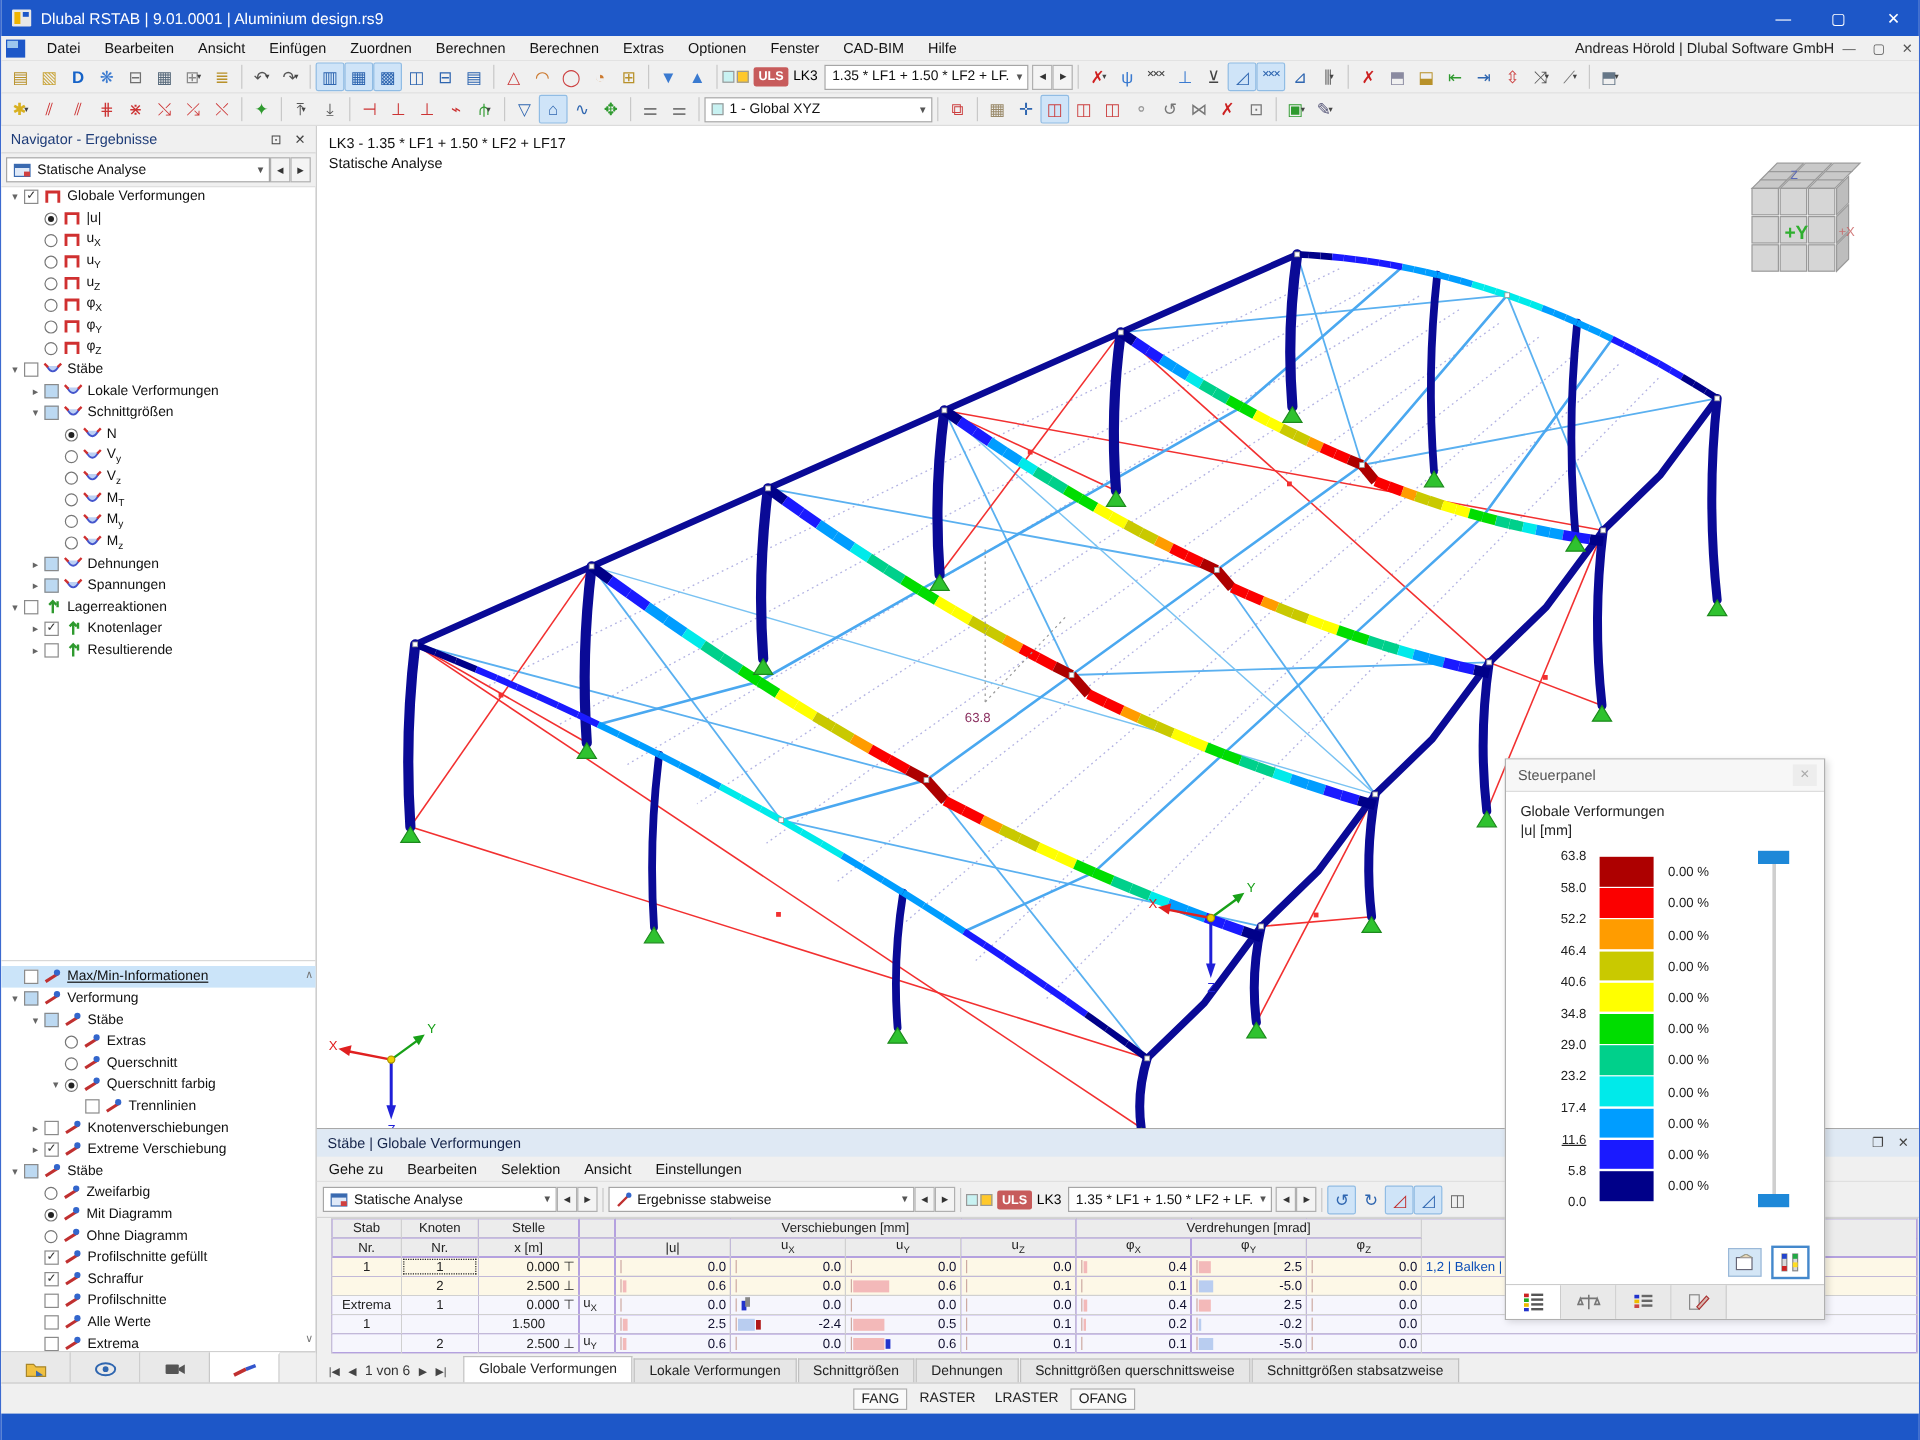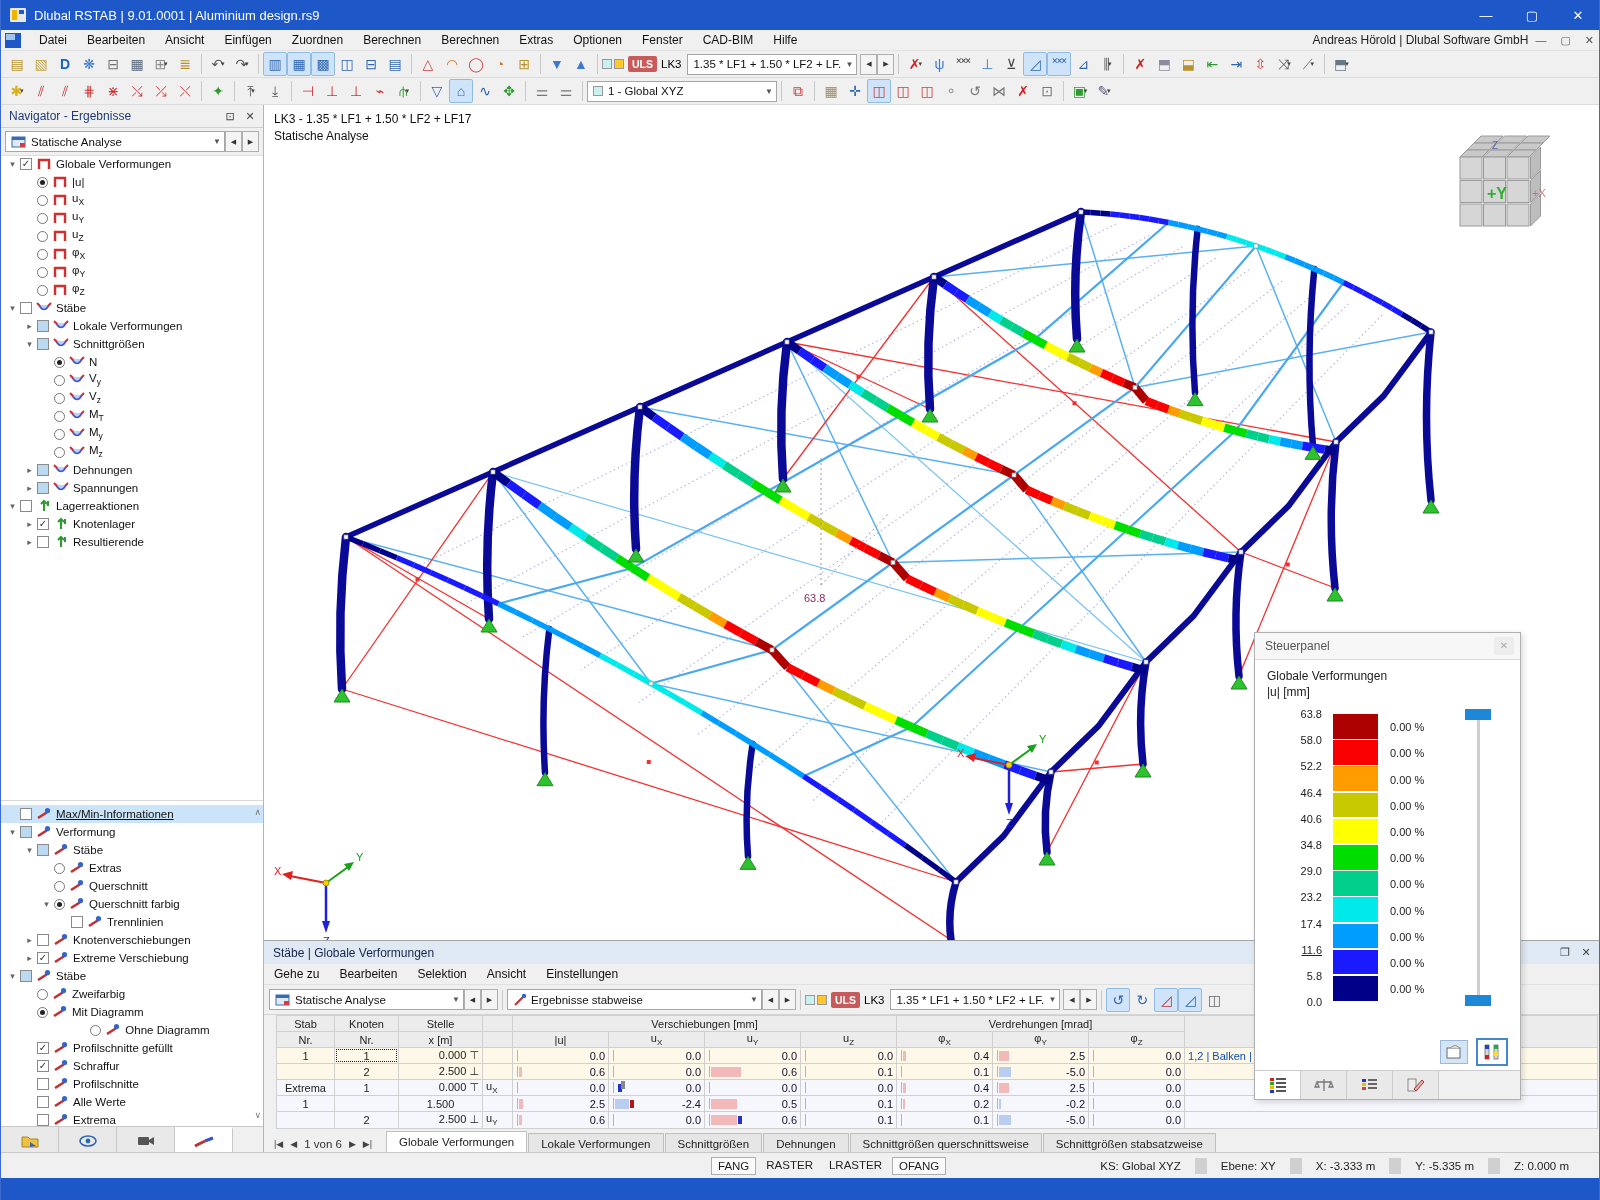--- a/index.html
+++ b/index.html
@@ -590,21 +590,21 @@
       </div>
       <div class="tree-row" style="padding-left: 21px;">
         <span class="caret"></span>
         <span class="radio on"></span>
         <span class="ticon"><svg width="16" height="14">
             <path d="M2,11 L13,4" stroke="#c03030" stroke-width="2.6"></path>
             <circle cx="11.5" cy="3.5" r="2.6" fill="#3366cc"></circle>
           </svg></span>
         <span>Mit Diagramm</span>
       </div>
-      <div class="tree-row" style="padding-left: 21px; justify-content: center;">
+      <div class="tree-row" style="padding-left: 21px;">
         <span class="caret"></span>
         <span class="radio"></span>
         <span class="ticon"><svg width="16" height="14">
             <path d="M2,11 L13,4" stroke="#c03030" stroke-width="2.6"></path>
             <circle cx="11.5" cy="3.5" r="2.6" fill="#3366cc"></circle>
           </svg></span>
         <span>Ohne Diagramm</span>
       </div>
       <div class="tree-row" style="padding-left: 21px;">
         <span class="caret"></span>
@@ -1342,25 +1342,14 @@
     </div>
 </div>
 
 <div id="statusbar">
   <div class="snap" id="sb-snaps">
       <span class="snap-item boxed">FANG</span>
       <span class="snap-item">RASTER</span>
       <span class="snap-item">LRASTER</span>
       <span class="snap-item boxed">OFANG</span>
     </div>
-  <div class="coords">
-    <span>KS: Global XYZ</span>
-    <span class="sb-sep"></span>
-    <span>Ebene: XY</span>
-    <span class="sb-sep"></span>
-    <span>X: -3.333 m</span>
-    <span class="sb-sep"></span>
-    <span>Y: -5.335 m</span>
-    <span class="sb-sep"></span>
-    <span>Z: 0.000 m</span>
-  </div>
 </div>
 <div class="bottom-edge"></div>
 
 </body></html>

